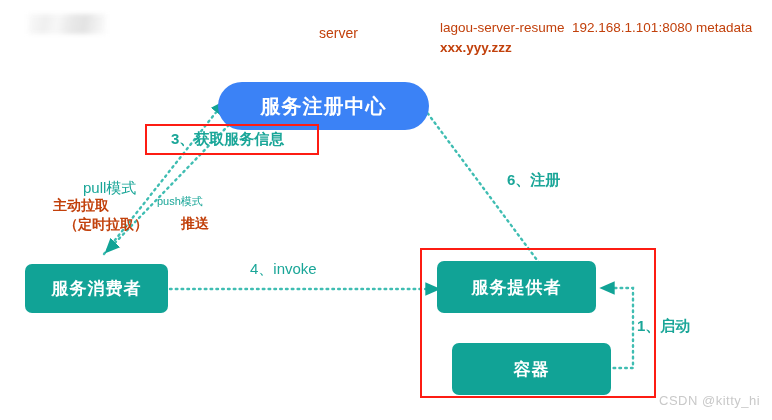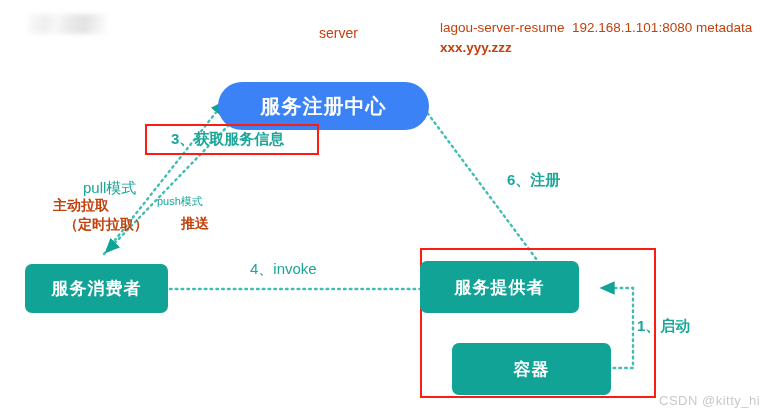--- a/index.html
+++ b/index.html
@@ -115,21 +115,21 @@
   <div class="redbox" style="left:420px; top:248px; width:236px; height:150px;"></div>
 
   <div class="node node-registry" style="left:218px; top:46px; width:211px; height:48px;">
     <span>服务注册中心</span>
   </div>
 
   <div class="node node-teal" style="left:25px; top:264px; width:143px; height:49px;">
     <span>服务消费者</span>
   </div>
 
-  <div class="node node-teal" style="left:420px; top:261px; width:159px; height:52px;">
+  <div class="node node-teal" style="left:437px; top:261px; width:159px; height:52px;">
     <span>服务提供者</span>
   </div>
 
   <div class="node node-teal" style="left:437px; top:343px; width:159px; height:52px;margin-left:15px;">
     <span>容器</span>
   </div>
 
   <div class="redbox-label" style="left:145px; top:124px; width:174px; height:31px; padding-left:24px;">
     <span class="label-teal label-bold" style="font-size:15px;">3、获取服务信息</span>
   </div>

